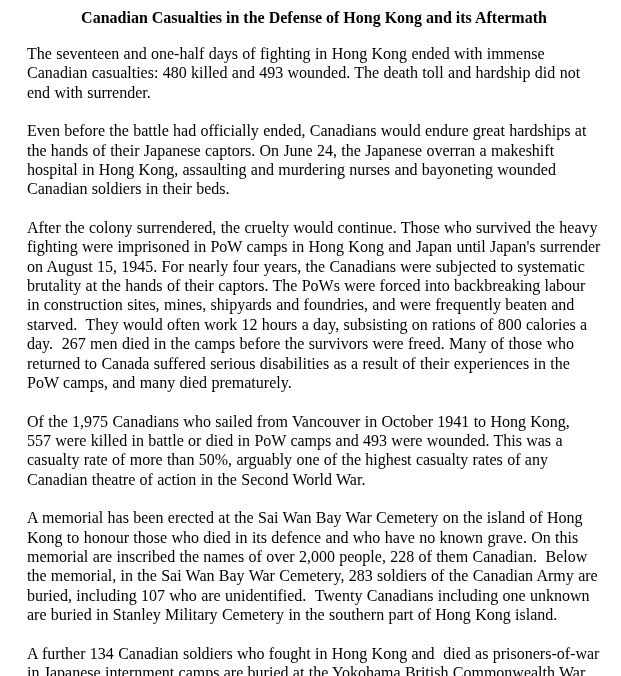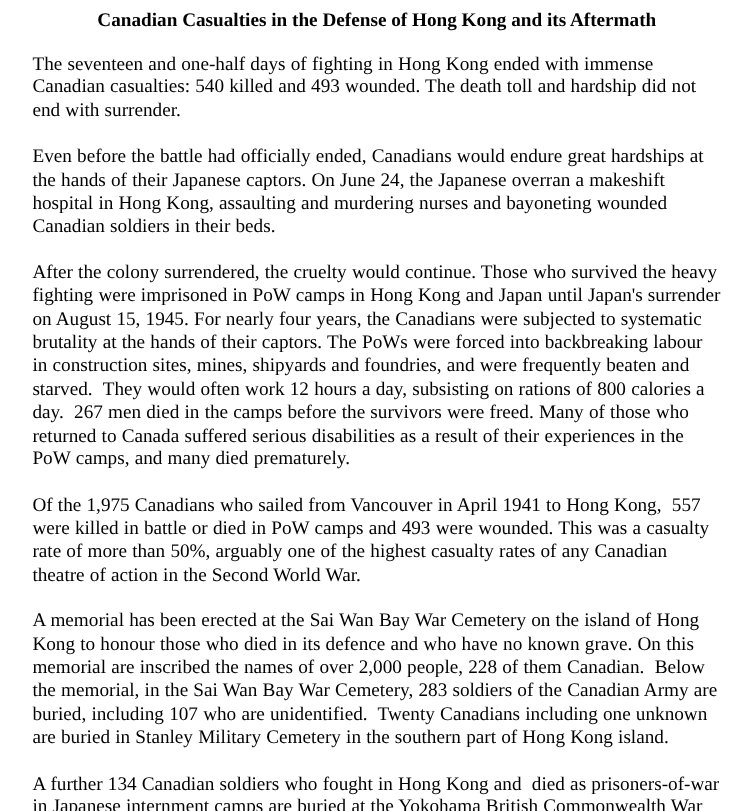--- a/index.html
+++ b/index.html
@@ -37,24 +37,24 @@
     white-space: pre-wrap;
     word-spacing: 0.02em;
   }
 </style>
 </head>
 <body>
 
 <div class="page">
   <h1 class="doc-title">Canadian Casualties in the Defense of Hong Kong and its Aftermath</h1>
 
-  <p class="para">The seventeen and one-half days of fighting in Hong Kong ended with immense Canadian casualties: 540 killed and 493 wounded. The death toll and hardship did not end with surrender.</p>
+  <p class="para">The seventeen and one-half days of fighting in Hong Kong ended with immense Canadian casualties: 480 killed and 493 wounded. The death toll and hardship did not end with surrender.</p>
 
   <p class="para">Even before the battle had officially ended, Canadians would endure great hardships at the hands of their Japanese captors. On June 24, the Japanese overran a makeshift hospital in Hong Kong, assaulting and murdering nurses and bayoneting wounded Canadian soldiers in their beds.</p>
 
   <p class="para">After the colony surrendered, the cruelty would continue. Those who survived the heavy fighting were imprisoned in PoW camps in Hong Kong and Japan until Japan's surrender on August 15, 1945. For nearly four years, the Canadians were subjected to systematic brutality at the hands of their captors. The PoWs were forced into backbreaking labour in construction sites, mines, shipyards and foundries, and were frequently beaten and starved.  They would often work 12 hours a day, subsisting on rations of 800 calories a day.  267 men died in the camps before the survivors were freed. Many of those who returned to Canada suffered serious disabilities as a result of their experiences in the PoW camps, and many died prematurely.</p>
 
-  <p class="para">Of the 1,975 Canadians who sailed from Vancouver in April 1941 to Hong Kong,  557 were killed in battle or died in PoW camps and 493 were wounded. This was a casualty rate of more than 50%, arguably one of the highest casualty rates of any Canadian theatre of action in the Second World War.</p>
+  <p class="para">Of the 1,975 Canadians who sailed from Vancouver in October 1941 to Hong Kong,  557 were killed in battle or died in PoW camps and 493 were wounded. This was a casualty rate of more than 50%, arguably one of the highest casualty rates of any Canadian theatre of action in the Second World War.</p>
 
   <p class="para">A memorial has been erected at the Sai Wan Bay War Cemetery on the island of Hong Kong to honour those who died in its defence and who have no known grave. On this memorial are inscribed the names of over 2,000 people, 228 of them Canadian.  Below the memorial, in the Sai Wan Bay War Cemetery, 283 soldiers of the Canadian Army are buried, including 107 who are unidentified.  Twenty Canadians including one unknown are buried in Stanley Military Cemetery in the southern part of Hong Kong island.</p>
 
   <p class="para">A further 134 Canadian soldiers who fought in Hong Kong and  died as prisoners-of-war in Japanese internment camps are buried at the Yokohama British Commonwealth War Cemetery, located at Hodogaya near Yokohama, Japan.</p>
 </div>
 
 </body></html>

